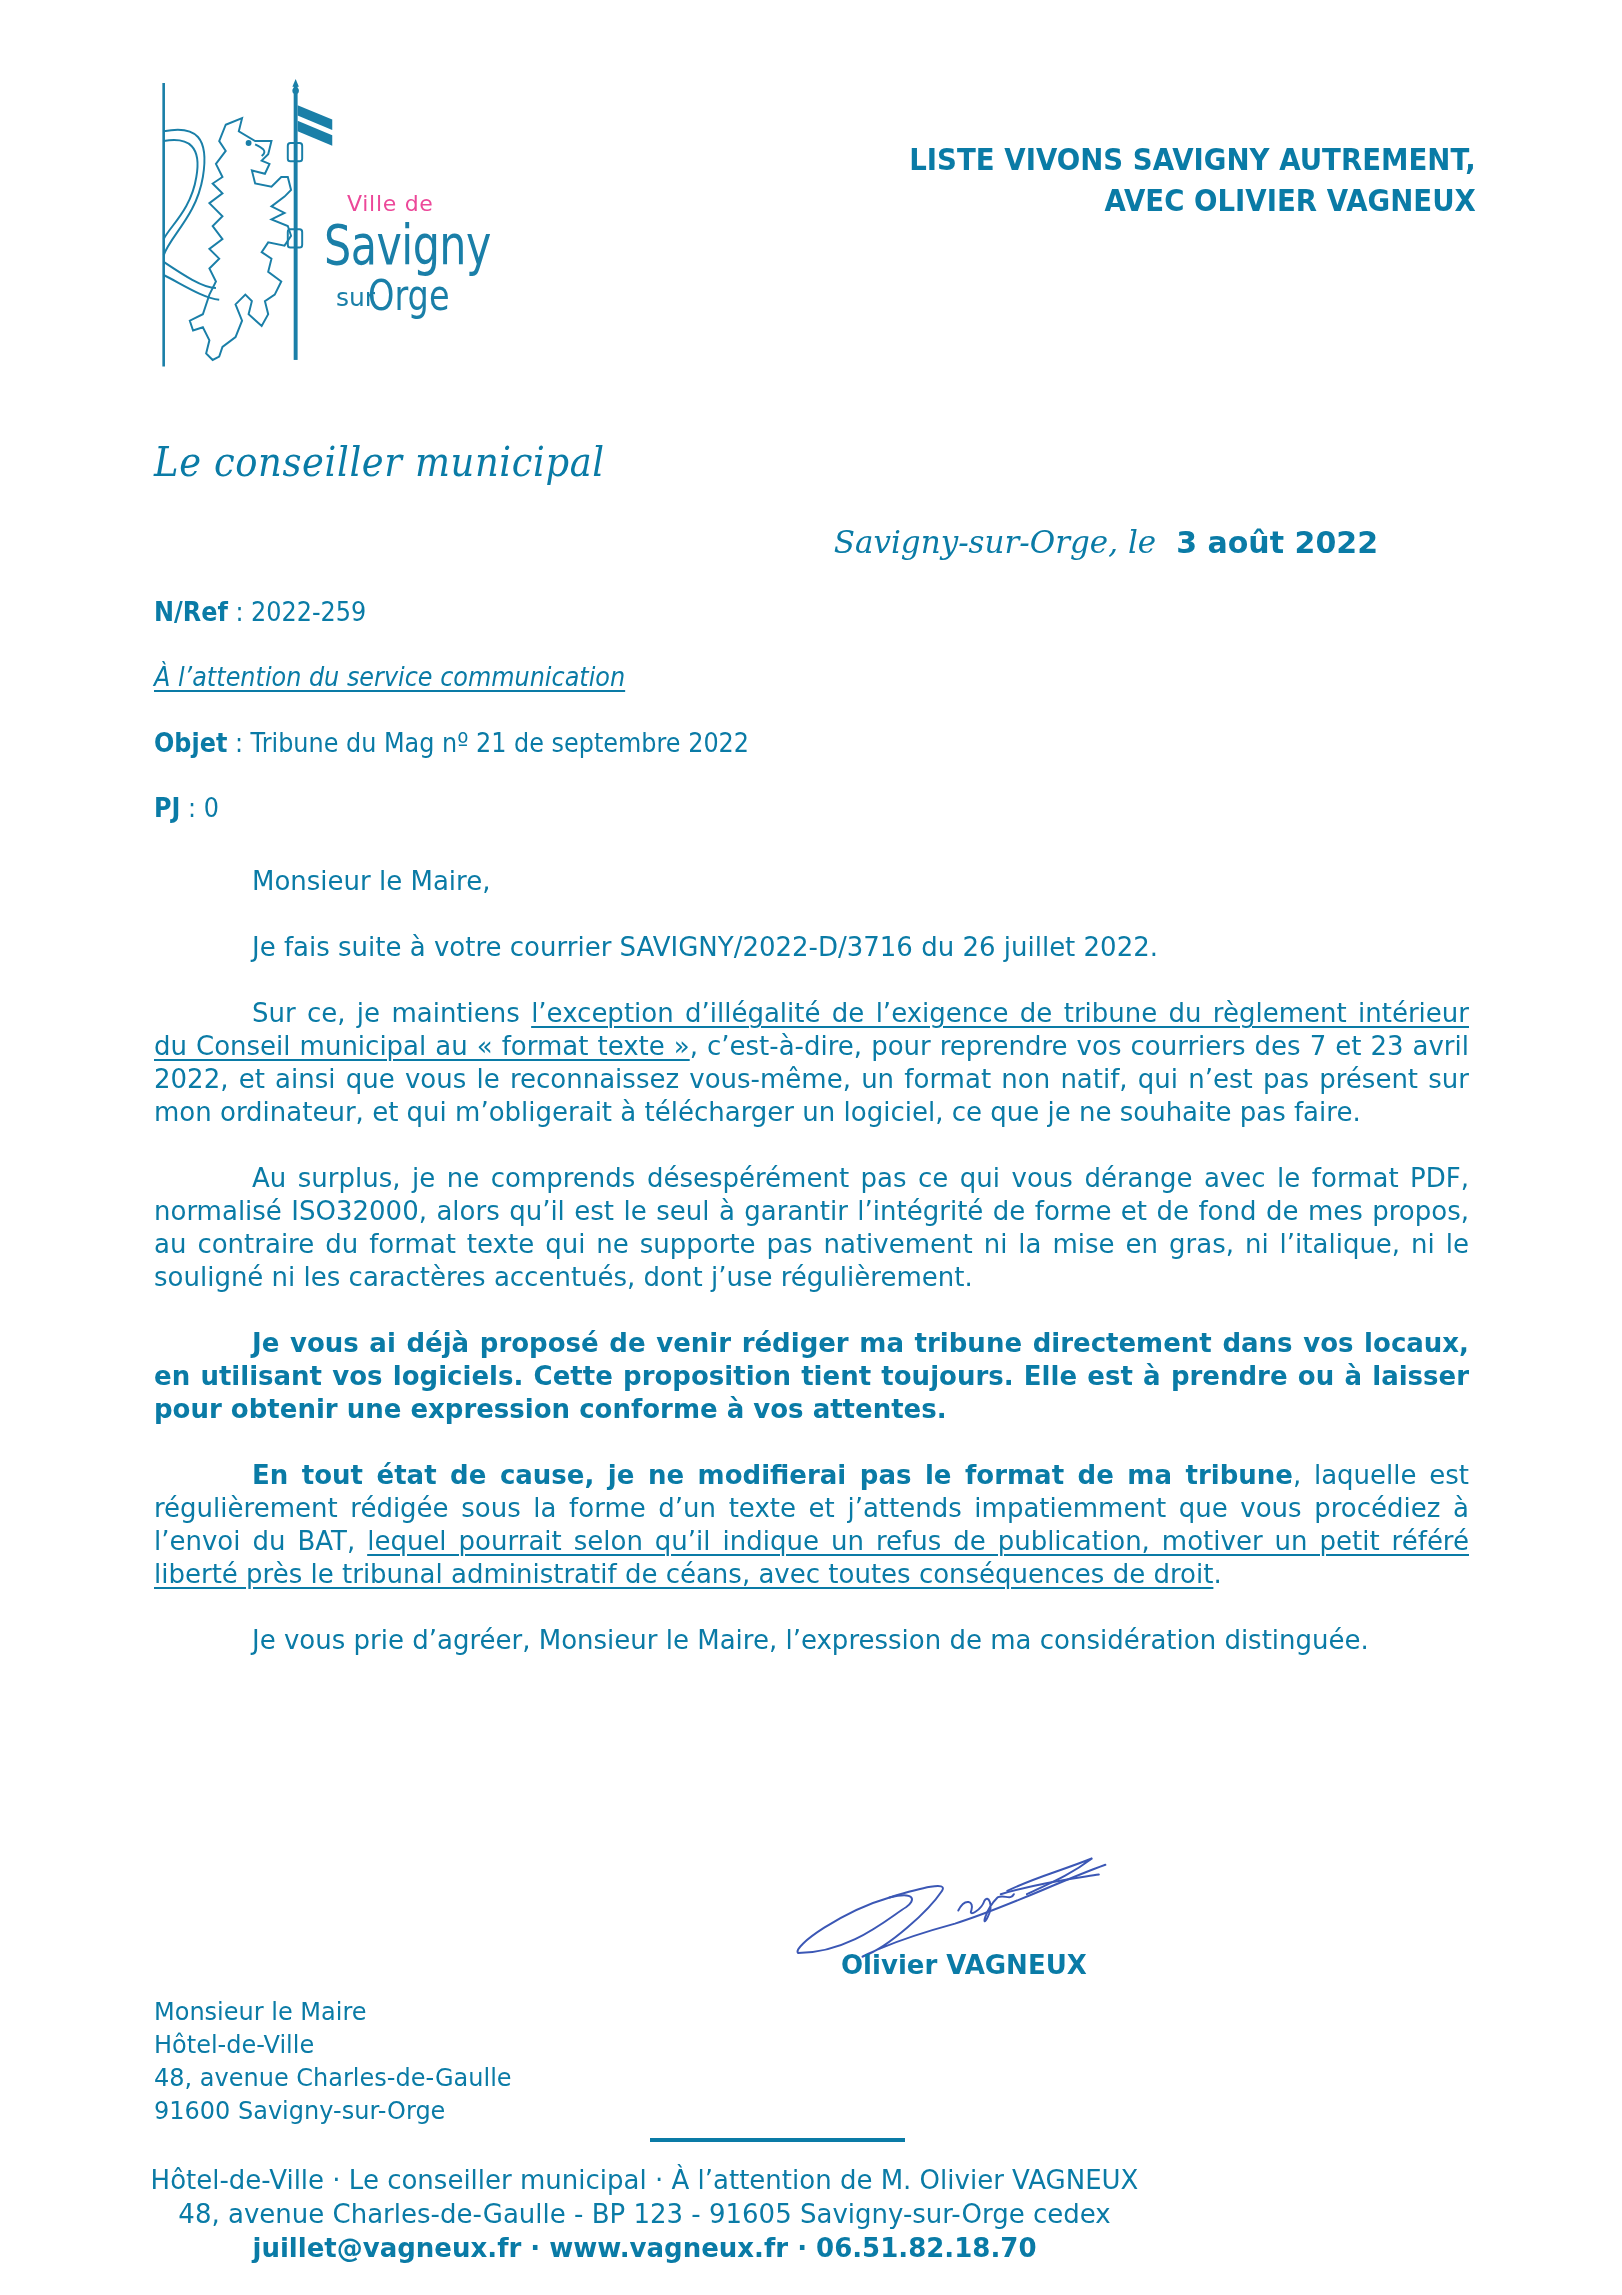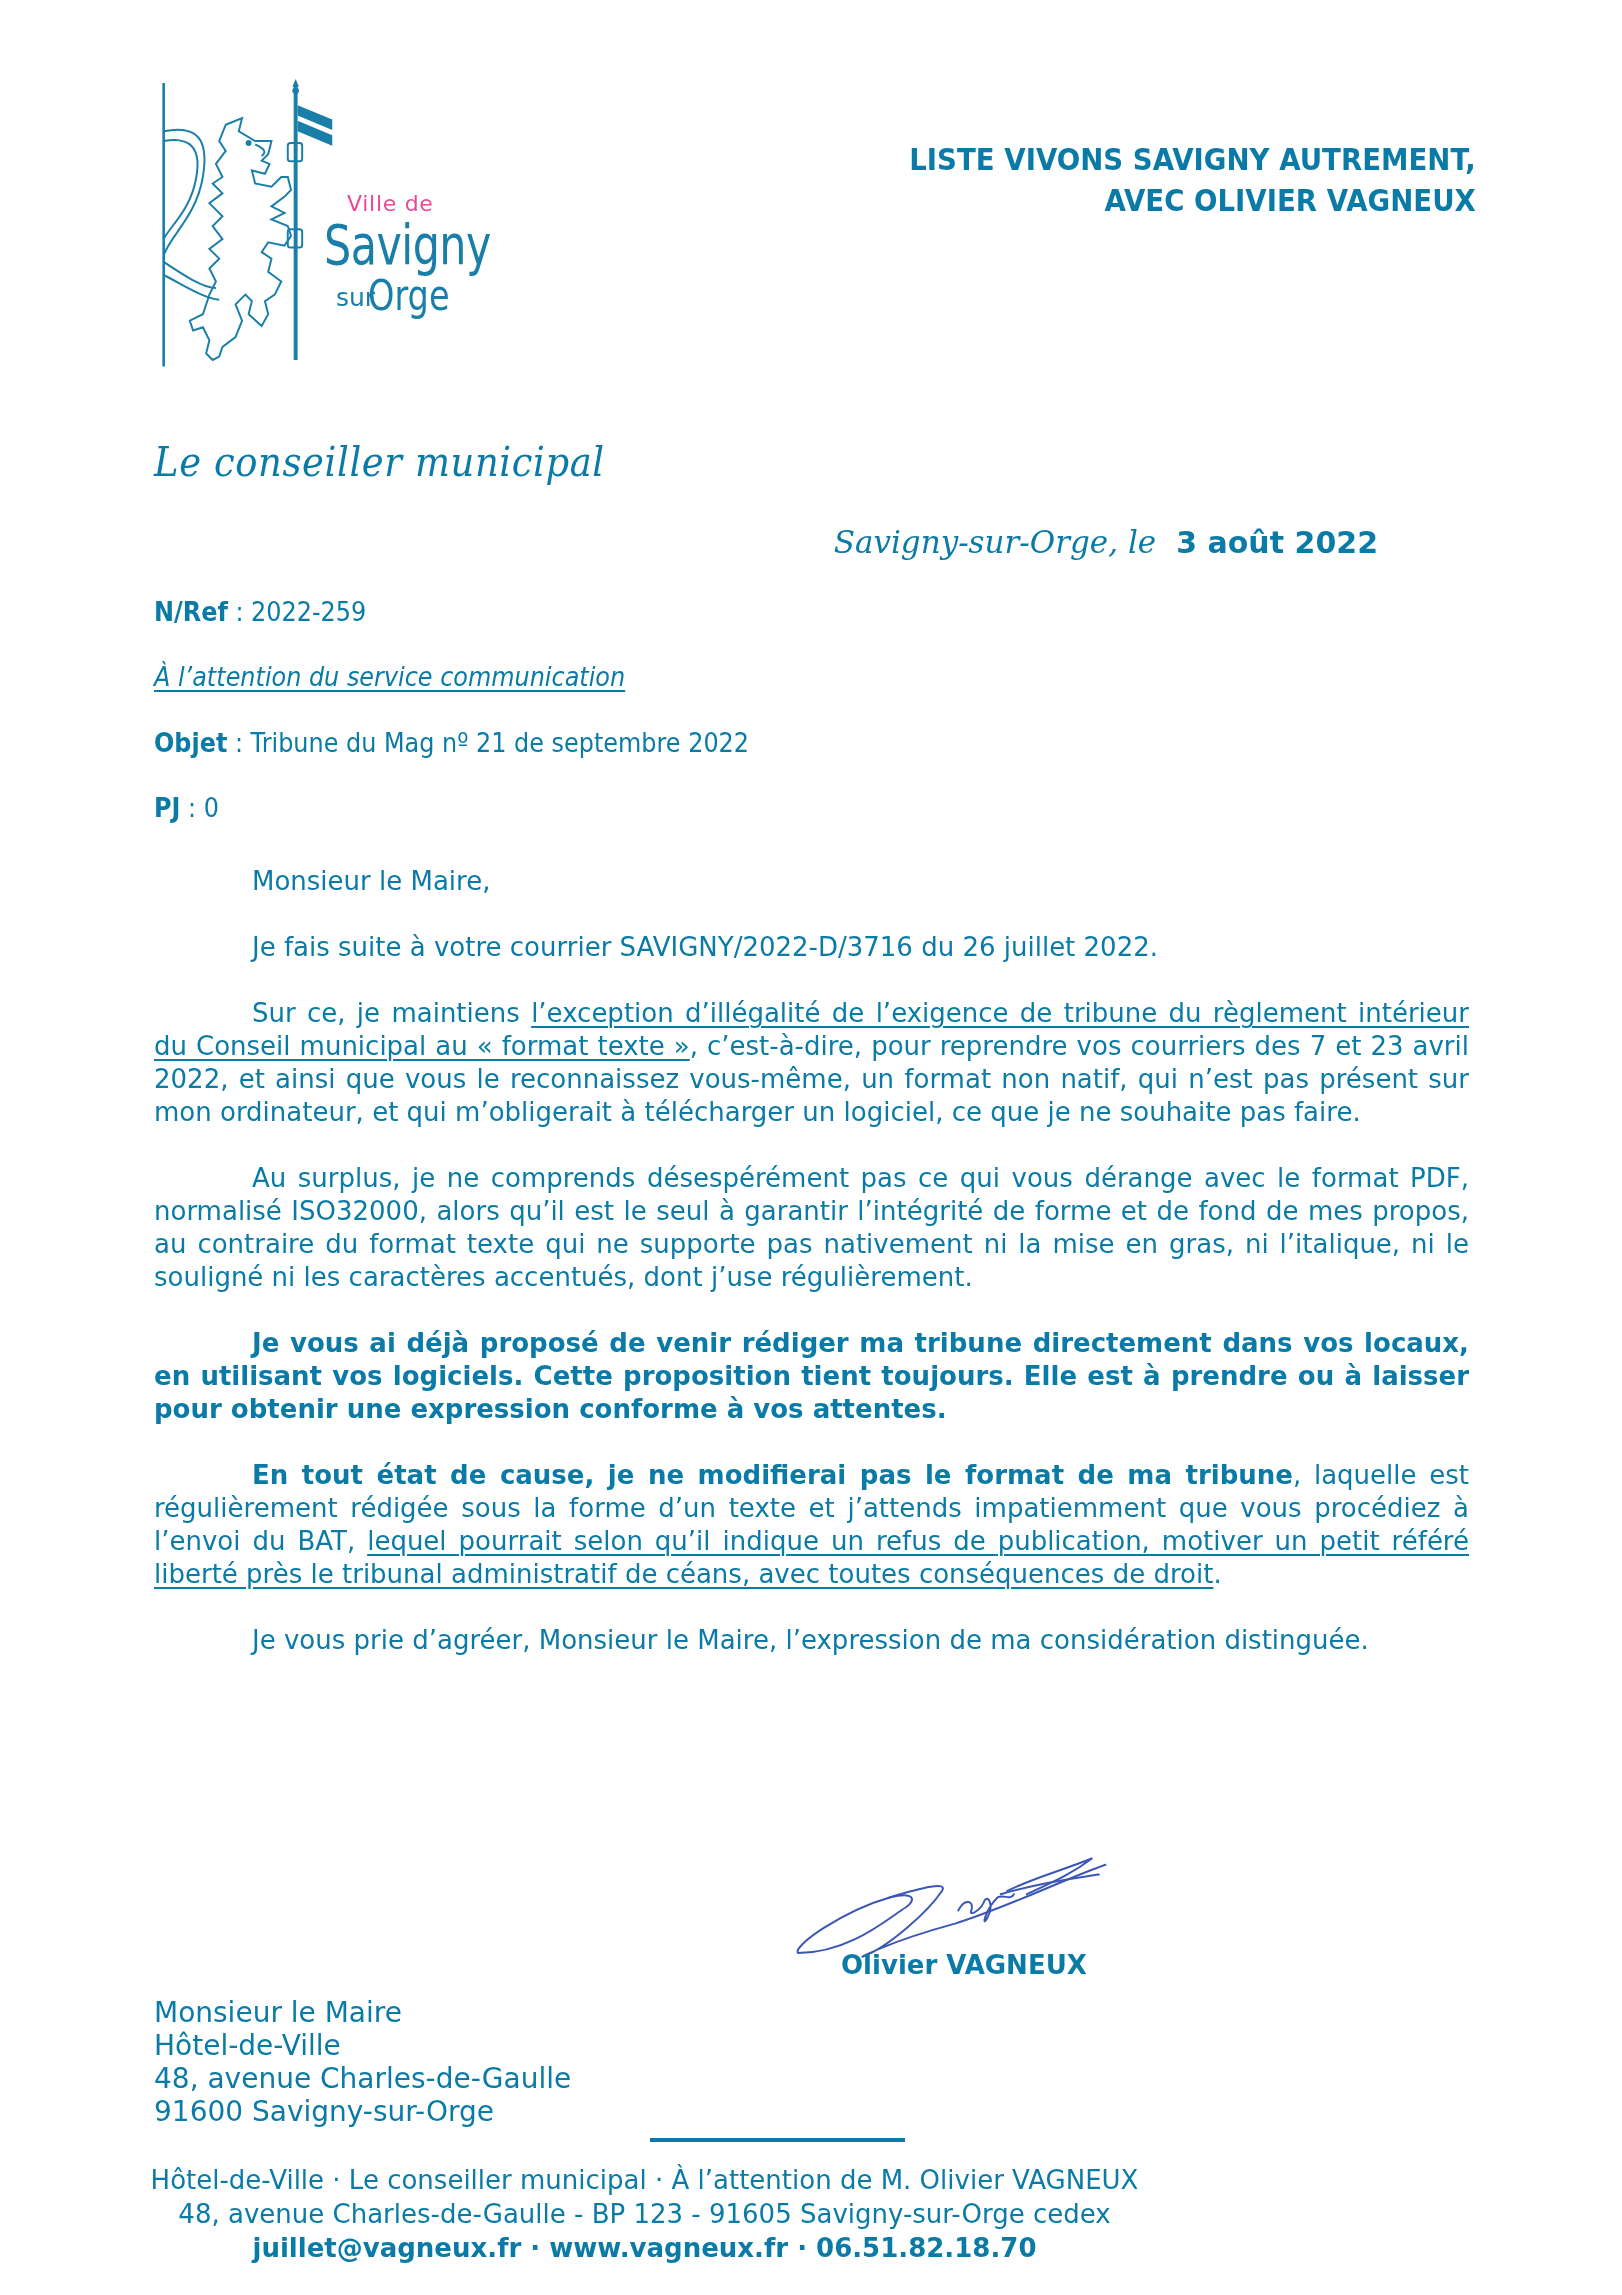--- a/index.html
+++ b/index.html
@@ -42,21 +42,21 @@
     left: 154px; width: 1315px; top: 857px;
     font-size: 26px; line-height: 33px; text-align: justify;
   }
   .body p { margin: 8px 0 33px 0; text-indent: 98px; }
   .u { text-decoration: underline; text-underline-offset: 3.9px; text-decoration-thickness: 2px; }
   .strong { font-weight: bold; }
 
   .signature { left: 785px; top: 1832px; width: 340px; height: 144px; }
   .signer { left: 841px; top: 1950px; font-weight: bold; font-size: 26px; }
 
-  .address { left: 154px; top: 1996px; font-size: 28px; line-height: 33px; }
+  .address { left: 154px; top: 1996px; font-size: 24px; line-height: 33px; }
   .footer-rule { left: 650px; top: 2138px; width: 85px; height: 3.9px; background: #0a7ba6; transform: scaleX(3); transform-origin: left center; }
   .footer {
     left: 0; width: 1289px; top: 2163px; text-align: center;
     font-size: 26px; line-height: 34px;
   }
   .footer .bold { font-weight: bold; }
 </style>
 </head>
 <body>
 

